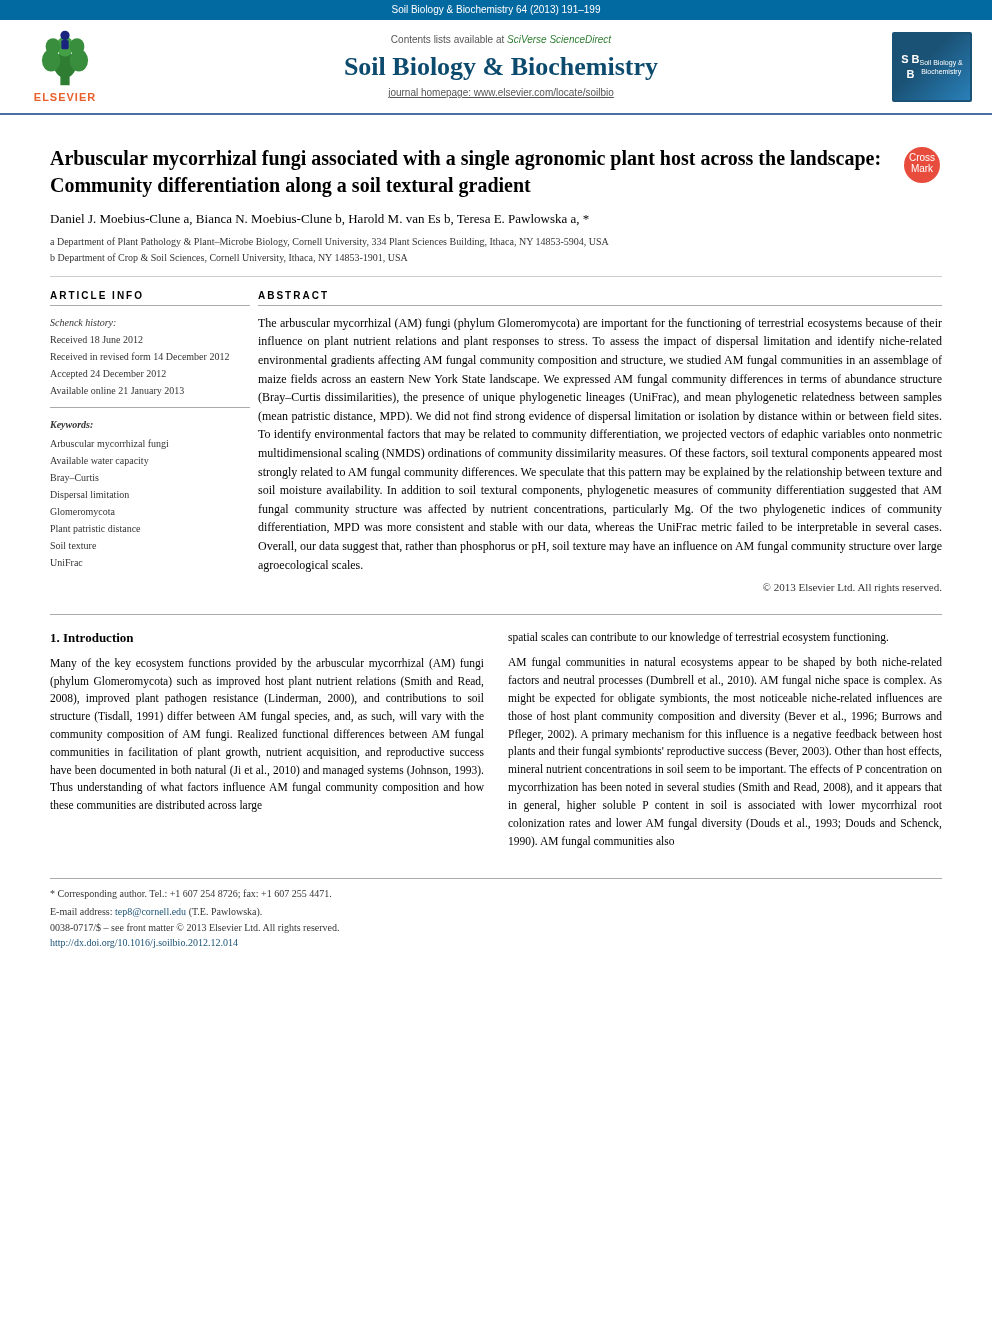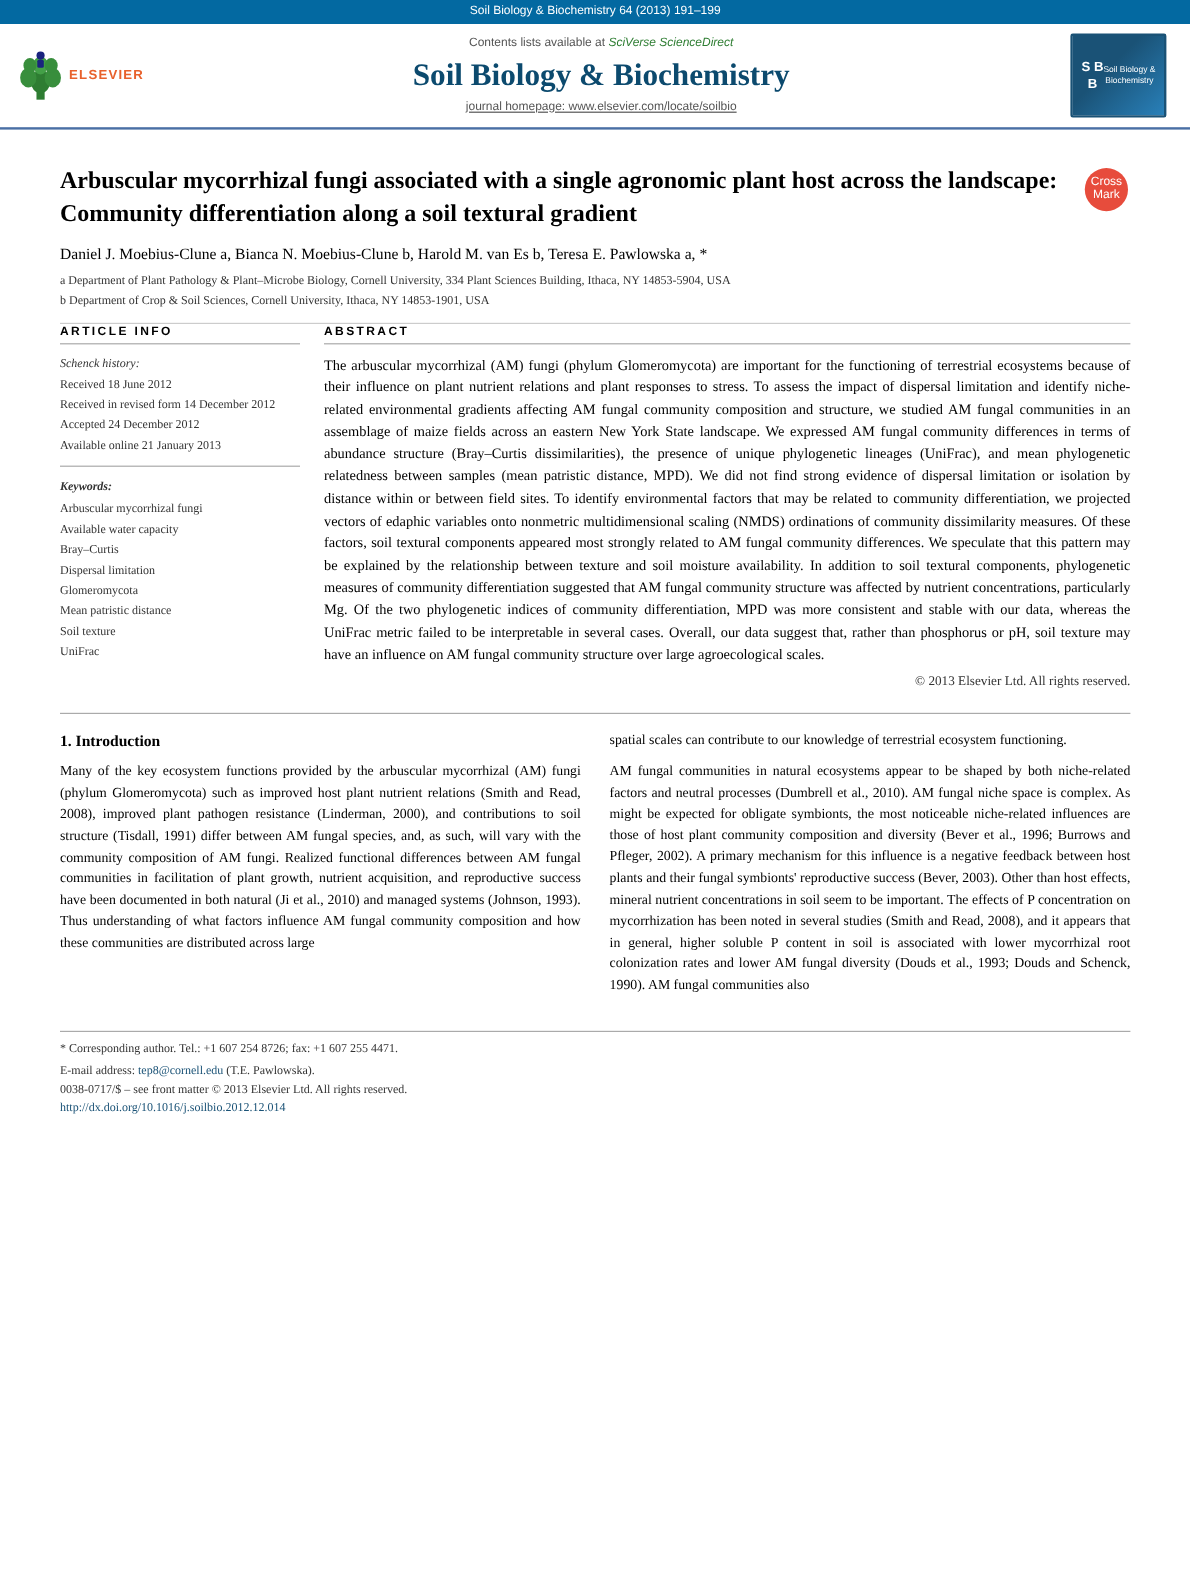--- a/index.html
+++ b/index.html
@@ -28,20 +28,21 @@
       border-bottom: 2px solid #4a6fa5;
       padding: 8px 10px;
       display: flex;
       align-items: center;
       justify-content: space-between;
     }
 
     .elsevier-logo {
       width: 110px;
       display: flex;
+      flex-direction: column;
       align-items: center;
     }
 
     .elsevier-tree {
       width: 70px;
       height: 60px;
     }
 
     .elsevier-text {
       font-family: Arial, sans-serif;
@@ -148,22 +149,22 @@
     }
 
     .affil-line {
       display: flex;
       gap: 4px;
     }
 
     
     .two-col {
       display: flex;
-      gap: 20px;
-      margin-top: 0;
+      gap: 8px;
+      margin-top: 12px;
     }
 
     .left-col {
       width: 200px;
       flex-shrink: 0;
     }
 
     .right-col {
       flex: 1;
     }
@@ -382,21 +383,21 @@
       </div>
       <div class="keywords-section">
         <div class="kw-label">Keywords:</div>
 
         <div id="keywords-list">
             <span class="kw-item">Arbuscular mycorrhizal fungi</span>
             <span class="kw-item">Available water capacity</span>
             <span class="kw-item">Bray–Curtis</span>
             <span class="kw-item">Dispersal limitation</span>
             <span class="kw-item">Glomeromycota</span>
-            <span class="kw-item">Mean patristic distance</span>
+            <span class="kw-item">Plant patristic distance</span>
             <span class="kw-item">Soil texture</span>
             <span class="kw-item">UniFrac</span>
           </div>
       </div>
     </div>
 
     <div class="right-col">
       <div class="section-label">ABSTRACT</div>
       <div class="abstract-text">
         <span id="abstract-body">The arbuscular mycorrhizal (AM) fungi (phylum Glomeromycota) are important for the functioning of terrestrial ecosystems because of their influence on plant nutrient relations and plant responses to stress. To assess the impact of dispersal limitation and identify niche-related environmental gradients affecting AM fungal community composition and structure, we studied AM fungal communities in an assemblage of maize fields across an eastern New York State landscape. We expressed AM fungal community differences in terms of abundance structure (Bray–Curtis dissimilarities), the presence of unique phylogenetic lineages (UniFrac), and mean phylogenetic relatedness between samples (mean patristic distance, MPD). We did not find strong evidence of dispersal limitation or isolation by distance within or between field sites. To identify environmental factors that may be related to community differentiation, we projected vectors of edaphic variables onto nonmetric multidimensional scaling (NMDS) ordinations of community dissimilarity measures. Of these factors, soil textural components appeared most strongly related to AM fungal community differences. We speculate that this pattern may be explained by the relationship between texture and soil moisture availability. In addition to soil textural components, phylogenetic measures of community differentiation suggested that AM fungal community structure was affected by nutrient concentrations, particularly Mg. Of the two phylogenetic indices of community differentiation, MPD was more consistent and stable with our data, whereas the UniFrac metric failed to be interpretable in several cases. Overall, our data suggest that, rather than phosphorus or pH, soil texture may have an influence on AM fungal community structure over large agroecological scales.</span>

